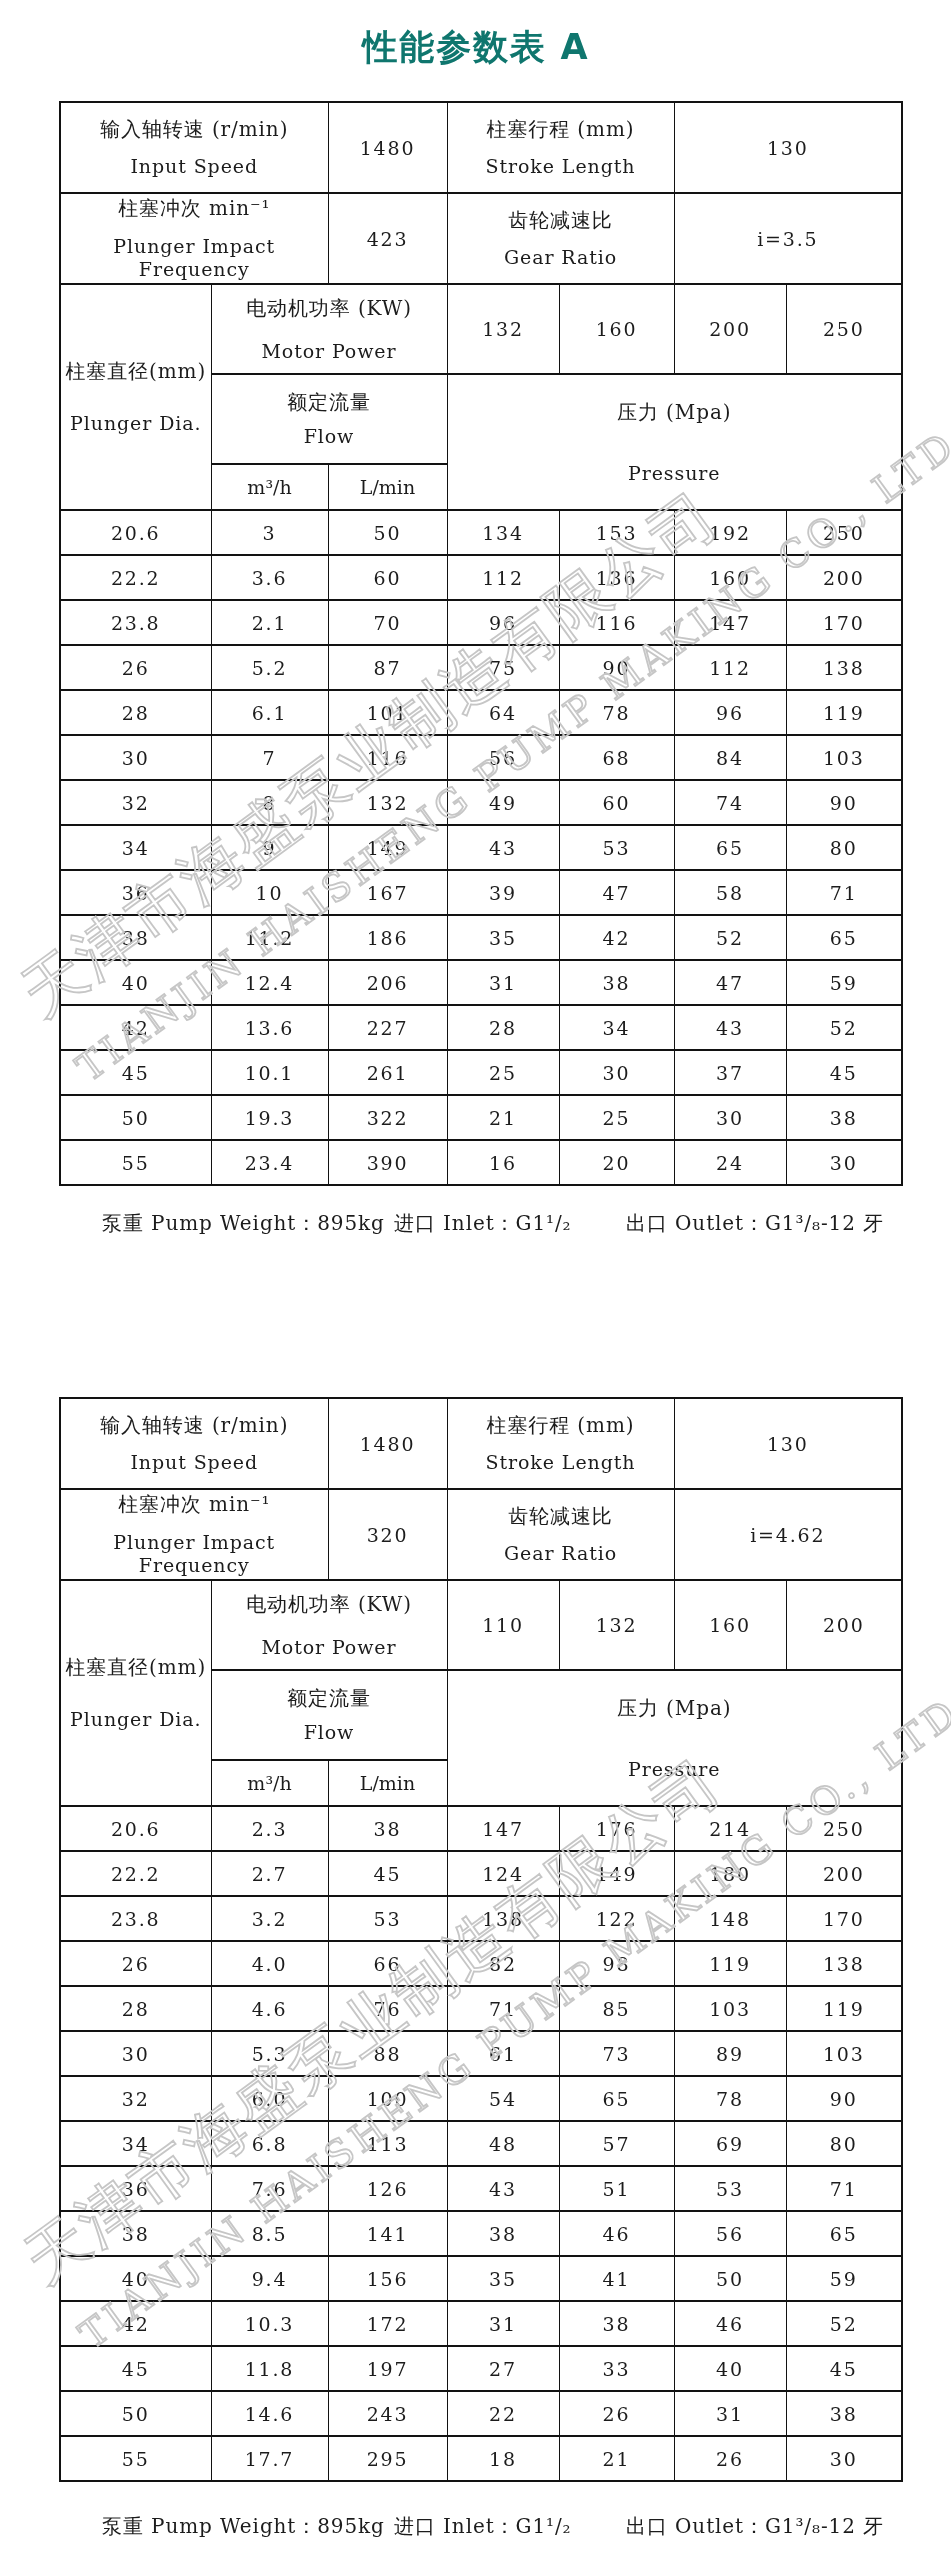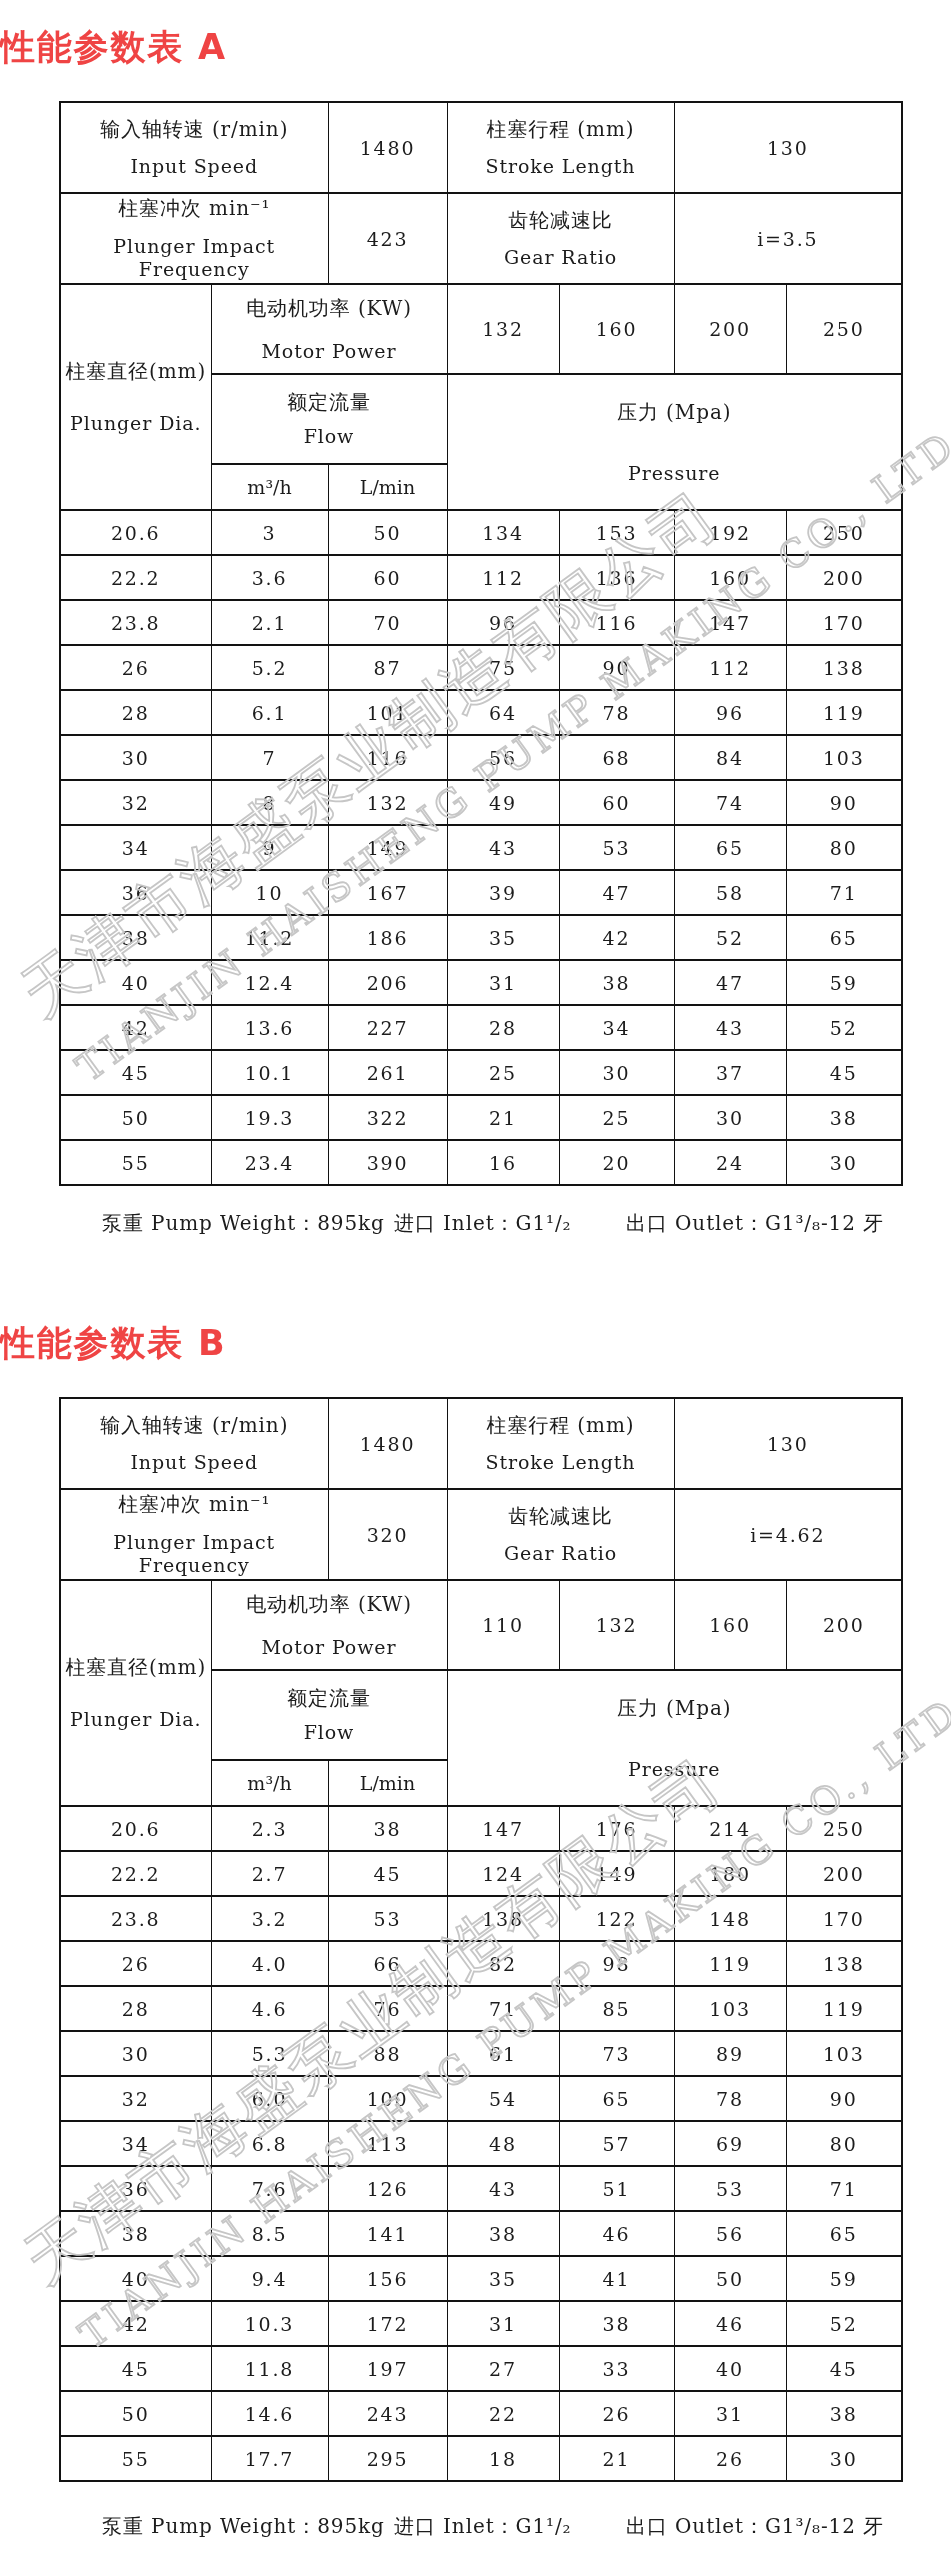--- a/index.html
+++ b/index.html
@@ -9,26 +9,26 @@
     height:2576px;
     background:#ffffff;
     overflow:hidden;
     font-family:"DejaVu Serif","Liberation Serif",serif;
     color:#1c1c1c;
   }
   
   .title{
     position:absolute;
     left:0; width:100%;
-    text-align:left;
+    text-align:center;
     font-size:35px;
     font-weight:bold;
     letter-spacing:1.8px;
     font-family:"DejaVu Sans","Liberation Sans",sans-serif;
-    color:#ef4444;
+    color:#0f766e;
     z-index:2;
   }
   .title-a{top:24px;}
   .title-b{top:1320px;}
   
   table.spec{
     position:absolute;
     left:59px;
     width:842px;
     border-collapse:collapse;
@@ -321,21 +321,20 @@
         </tr>
       </tbody>
   </table>
 
   <div class="footer footer-a">
     <span class="f1">泵重 Pump Weight：895kg</span>
     <span class="f2">进口 Inlet：G1¹/₂</span>
     <span class="f3">出口 Outlet：G1³/₈-12 牙</span>
   </div>
 
-  <div class="title title-b">性能参数表 B</div>
 
   <table class="spec" id="spec-b">
     <colgroup>
       <col style="width:151px">
         <col style="width:117px">
         <col style="width:119px">
       <col style="width:112px">
         <col style="width:115px">
         <col style="width:112px">
         <col style="width:116px">

